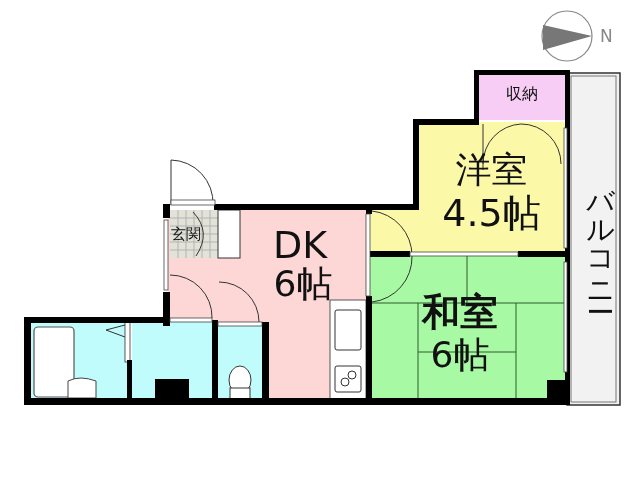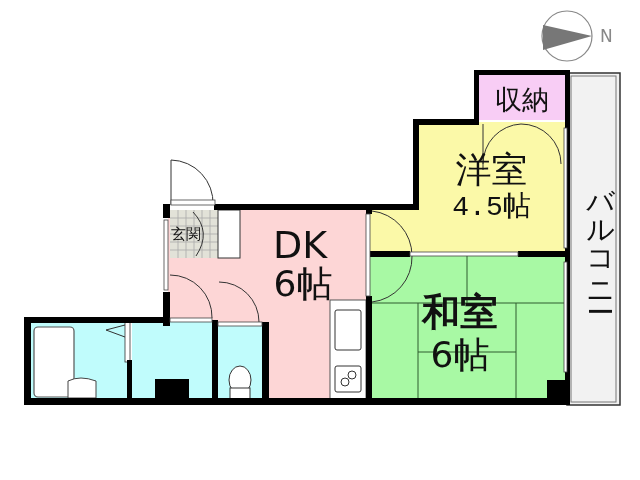--- a/index.html
+++ b/index.html
@@ -120,24 +120,24 @@
   </g>
 
   <g>
     <circle cx="567" cy="36" r="25" fill="#fff" stroke="#888" stroke-width="1.2"></circle>
     <polygon points="543,25 592,36 543,50" fill="#777"></polygon>
   </g>
 </svg>
 
 <div class="lbl" style="left:600px; top:28px; font-size:17px; color:#888;">N</div>
 
-<div class="lbl" style="left:479px; top:86px; width:86px; font-size:27px;">収納</div>
+<div class="lbl" style="left:479px; top:86px; width:86px; font-size:16px;">収納</div>
 
 <div class="lbl" style="left:418px; top:152px; width:147px; font-size:36px;">洋室</div>
-<div class="lbl" style="left:418px; top:194px; width:147px; font-size:28px;font-family:Liberation Mono, monospace;">4.5帖</div>
+<div class="lbl" style="left:418px; top:194px; width:147px; font-size:38px;">4.5帖</div>
 
 <div class="lbl" style="left:240px; top:226px; width:120px; font-size:38px;">DK</div>
 <div class="lbl" style="left:240px; top:266px; width:126px; font-size:36px;">6帖</div>
 
 <div class="lbl" style="left:370px; top:293px; width:180px; font-size:38px;font-weight:bold;">和室</div>
 <div class="lbl" style="left:370px; top:337px; width:180px; font-size:36px;">6帖</div>
 
 <div class="lbl" style="left:170px; top:227px; width:32px; font-size:15px;">玄関</div>
 
 <div class="lbl" style="left:574px; top:170px; width:40px; font-size:28px; writing-mode:vertical-rl;">バルコニー</div>

